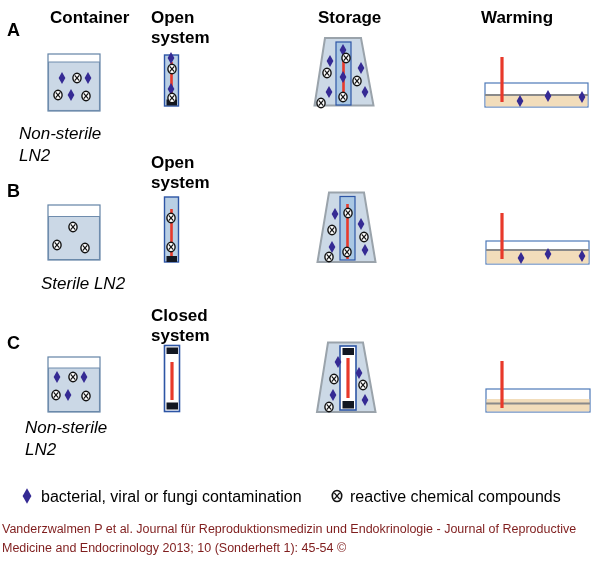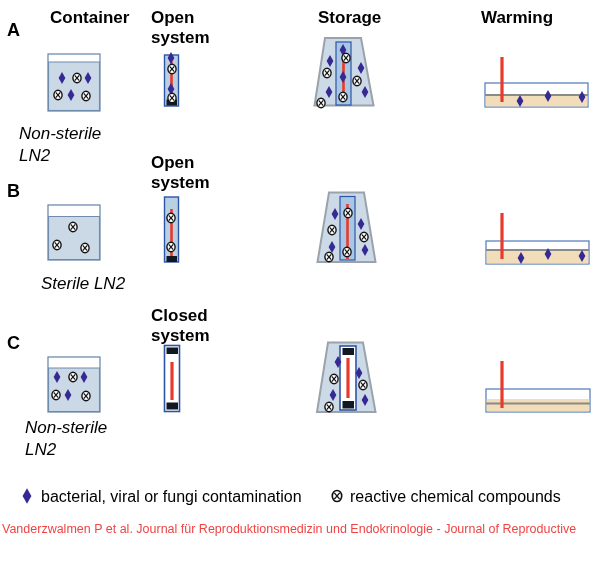--- a/index.html
+++ b/index.html
@@ -18,21 +18,21 @@
   .trap{fill:var(--dewar_blue);stroke:var(--dewar_border);stroke-width:2}
   .straw-open{fill:var(--straw_blue);stroke:var(--straw_border);stroke-width:1.4}
   .straw-store{fill:var(--storage_straw_blue);stroke:var(--straw_border);stroke-width:1.2}
   .straw-closed{fill:#ffffff;stroke:var(--straw_border);stroke-width:1.6}
   .redline{stroke:var(--red);stroke-width:2.6;fill:none}
   .redline.thick{stroke-width:3.2}
   .cap{fill:var(--cap_black)}
   .bath{fill:#ffffff;stroke:var(--bath_border);stroke-width:1.2}
   .bath-tan{fill:var(--tan)}
   .bath-line{stroke:var(--bath_gray);stroke-width:1.8}
-  .caption{position:absolute;left:2px;top:520px;width:596px;font-size:12.5px;line-height:19px;color:#ef4444}
+  .caption{position:absolute;left:2px;top:520px;width:596px;font-size:12.5px;line-height:19px;color:#7f1d1d}
 </style>
 </head>
 <body>
 
 <div>
 <svg width="600" height="512" viewBox="0 0 600 512">
 
   <text class="hdr" x="50" y="23">Container</text>
   <text class="hdr" x="318" y="23">Storage</text>
   <text class="hdr" x="481" y="23">Warming</text>
@@ -379,13 +379,14 @@
             <path d="M-2.3,2.7 L2.3,-2.7" stroke="#131313" stroke-width="1.2" fill="none"></path>
           </g>
         </g>
     <text class="legend-text" x="350" y="502">reactive chemical compounds</text>
   </g>
 </svg>
 </div>
 
 <div class="caption">
   <div>Vanderzwalmen P et al. Journal für Reproduktionsmedizin und Endokrinologie - Journal of Reproductive</div>
+  <div>Medicine and Endocrinology 2013; 10 (Sonderheft 1): 45-54 ©</div>
 </div>
 
 </body></html>

